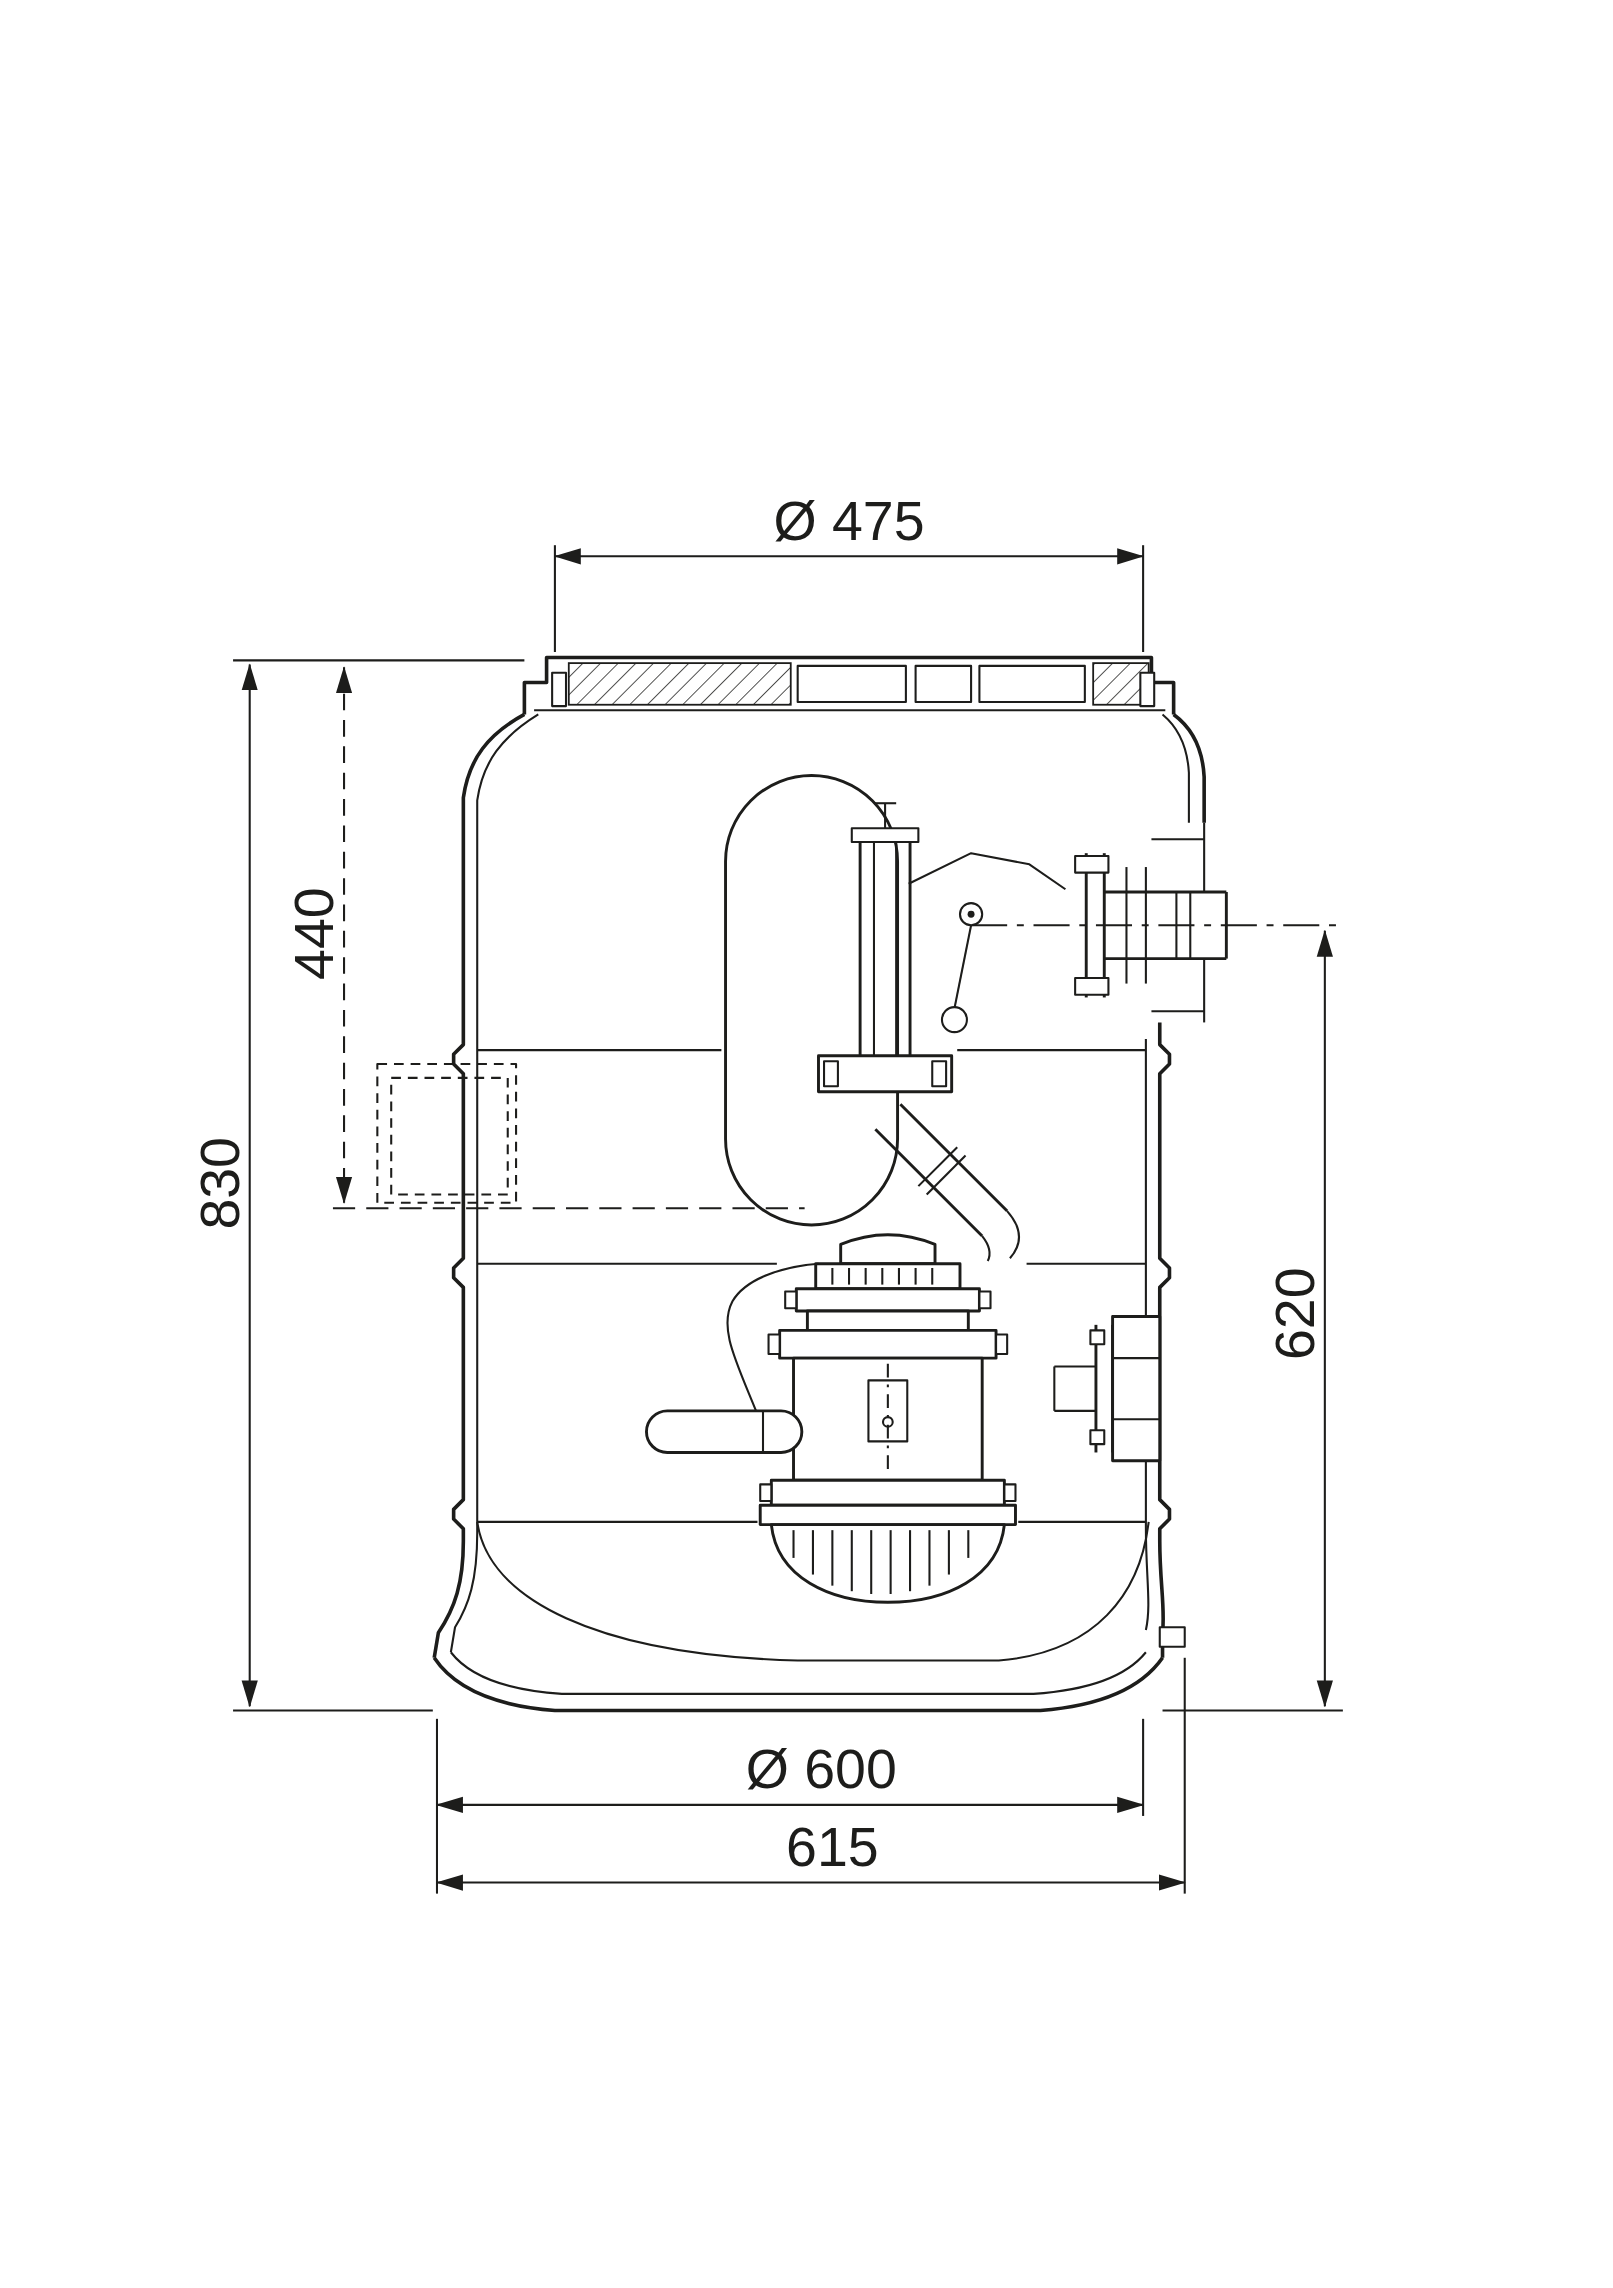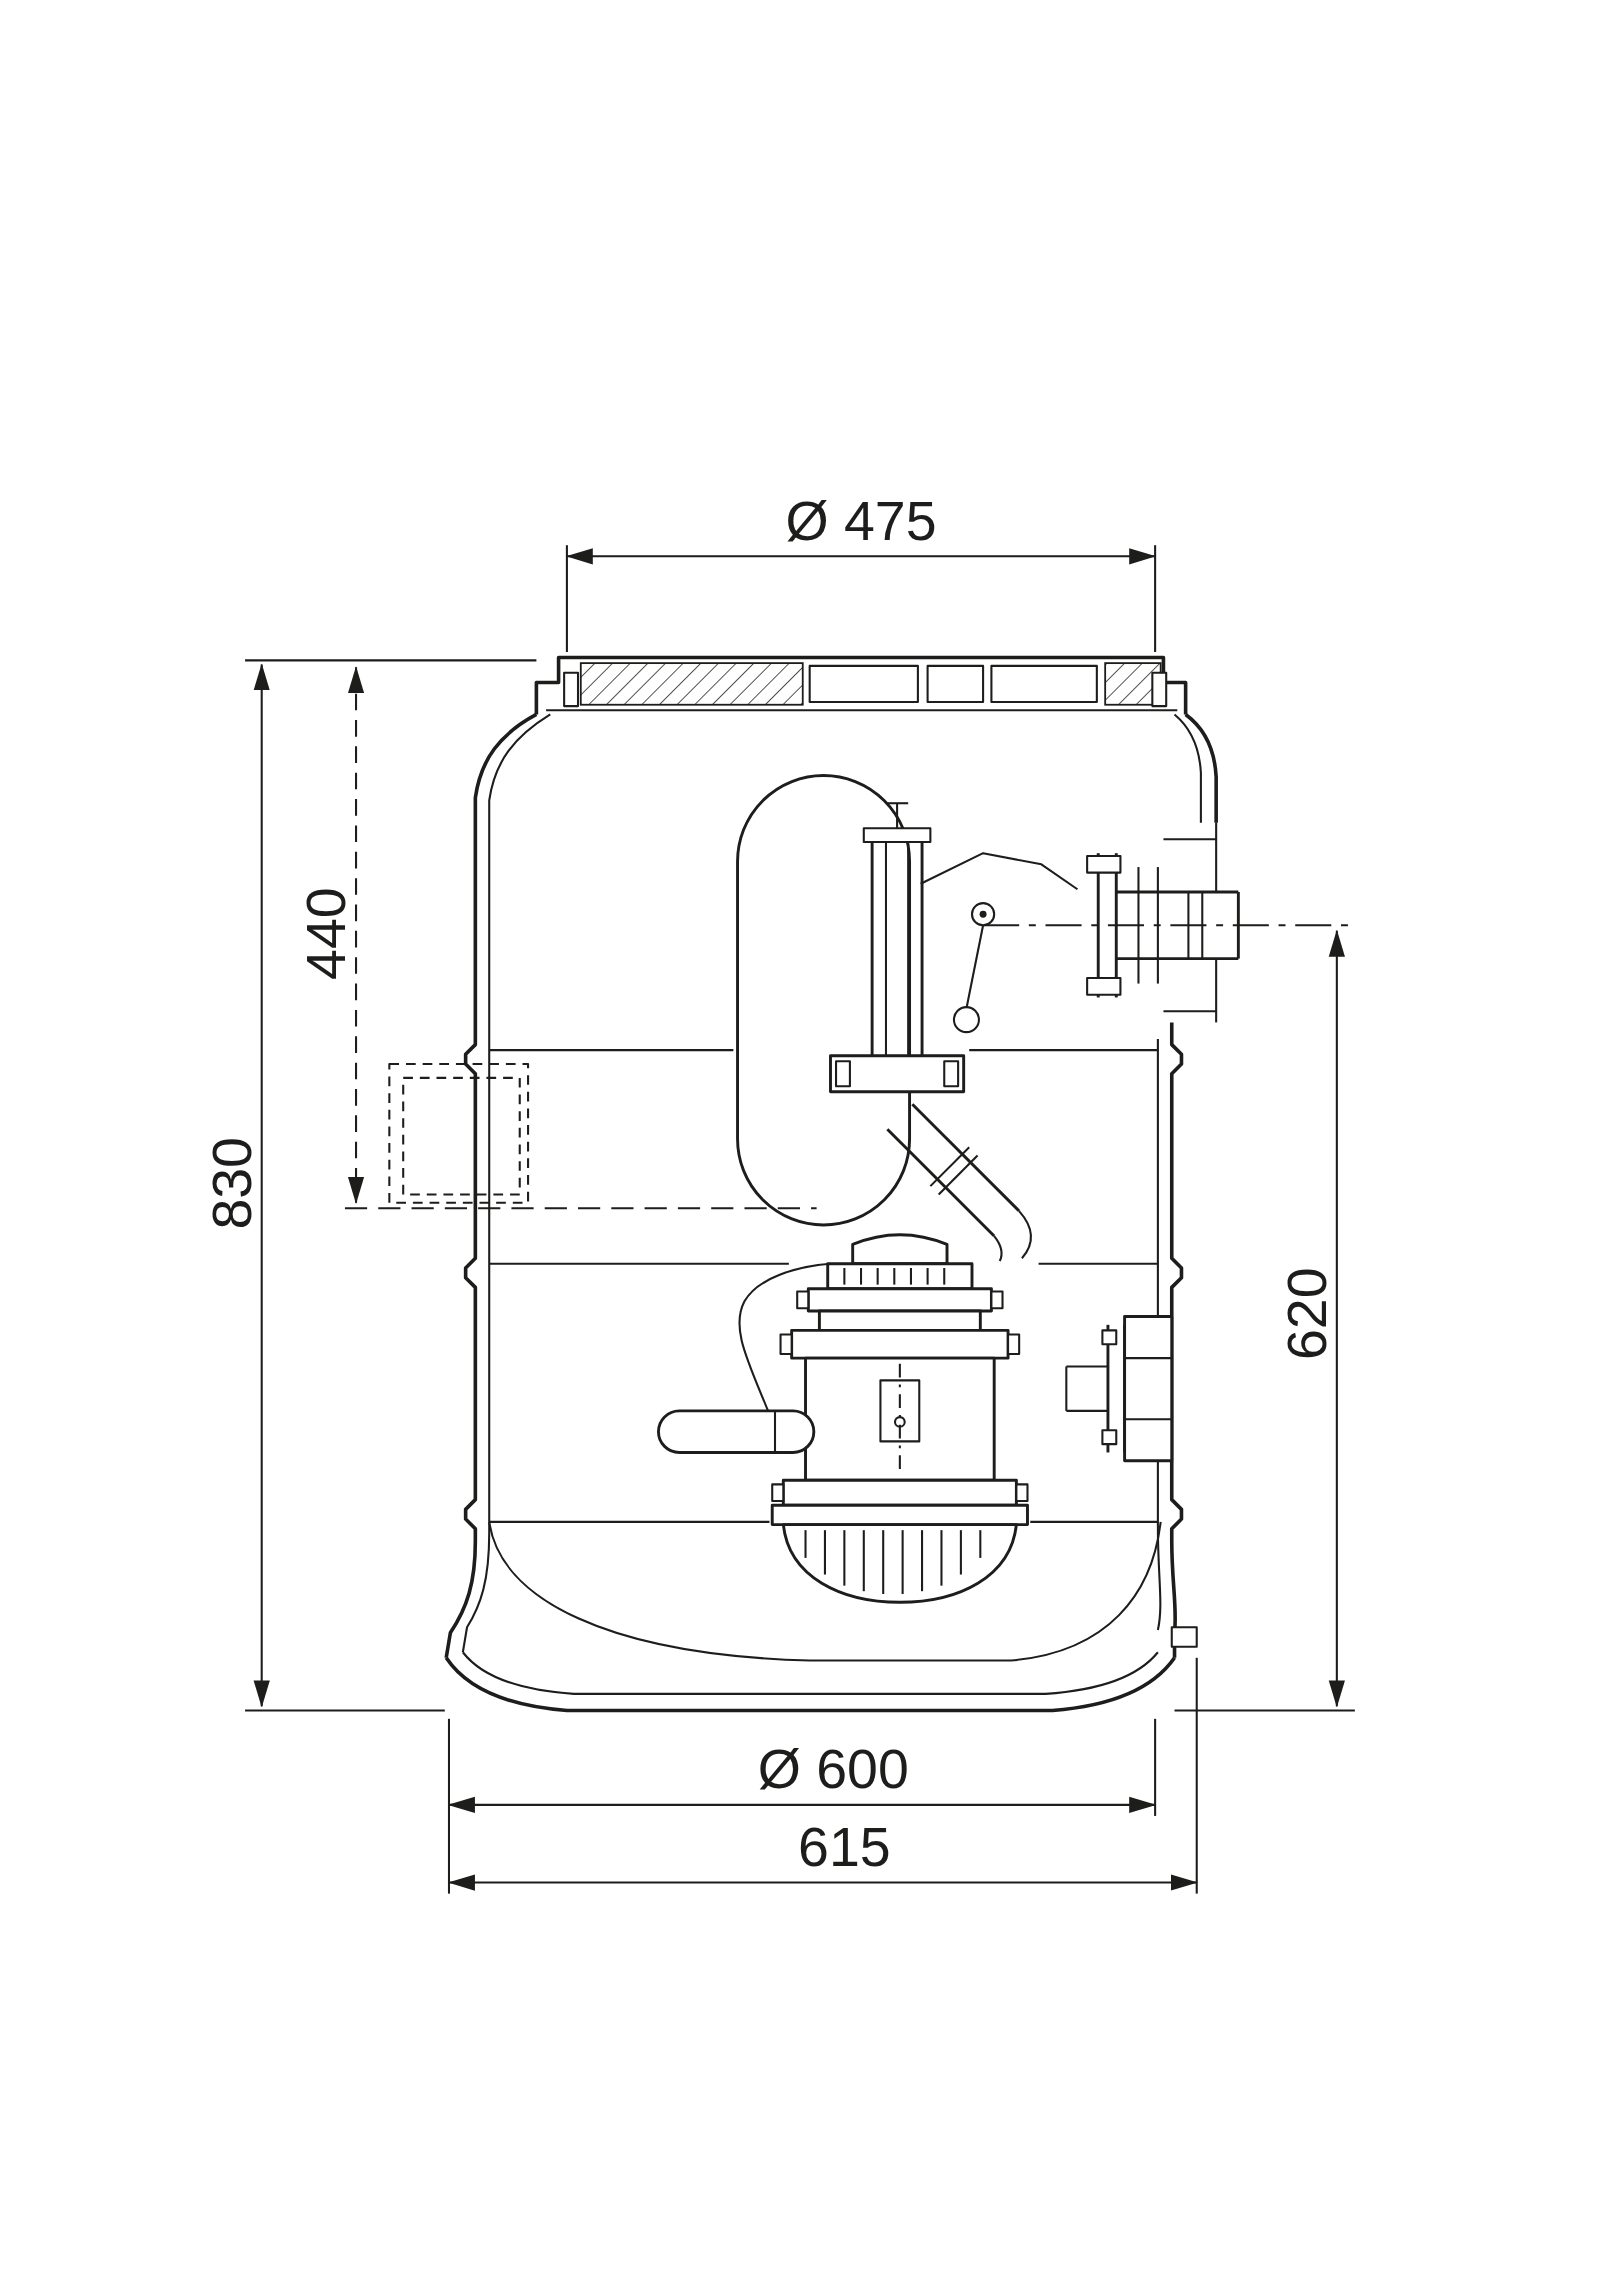--- a/index.html
+++ b/index.html
@@ -1,20 +1,19 @@
 <!DOCTYPE html>
 <html style="font-size:14.8px"><head>
 <meta charset="utf-8">
 <style>
   html,body{margin:0;padding:0;background:#ffffff;}
   .page{
     width:1526px;height:2289px;background:#ffffff;
     display:flex;align-items:center;justify-content:center;
     font-family:"Liberation Sans",sans-serif;
-    margin-left:12px;
   }
   svg{display:block;}
   .ink{stroke:#1d1d1b;fill:none;stroke-linecap:butt;stroke-linejoin:round;}
   .s3{stroke-width:2.6;}
   .s2{stroke-width:2.1;}
   .s1{stroke-width:1.5;}
   .dim{stroke:#1d1d1b;stroke-width:1.5;fill:none;}
   .wfill{fill:#ffffff;}
   .dimtext{
     font-family:"Liberation Sans",sans-serif;

